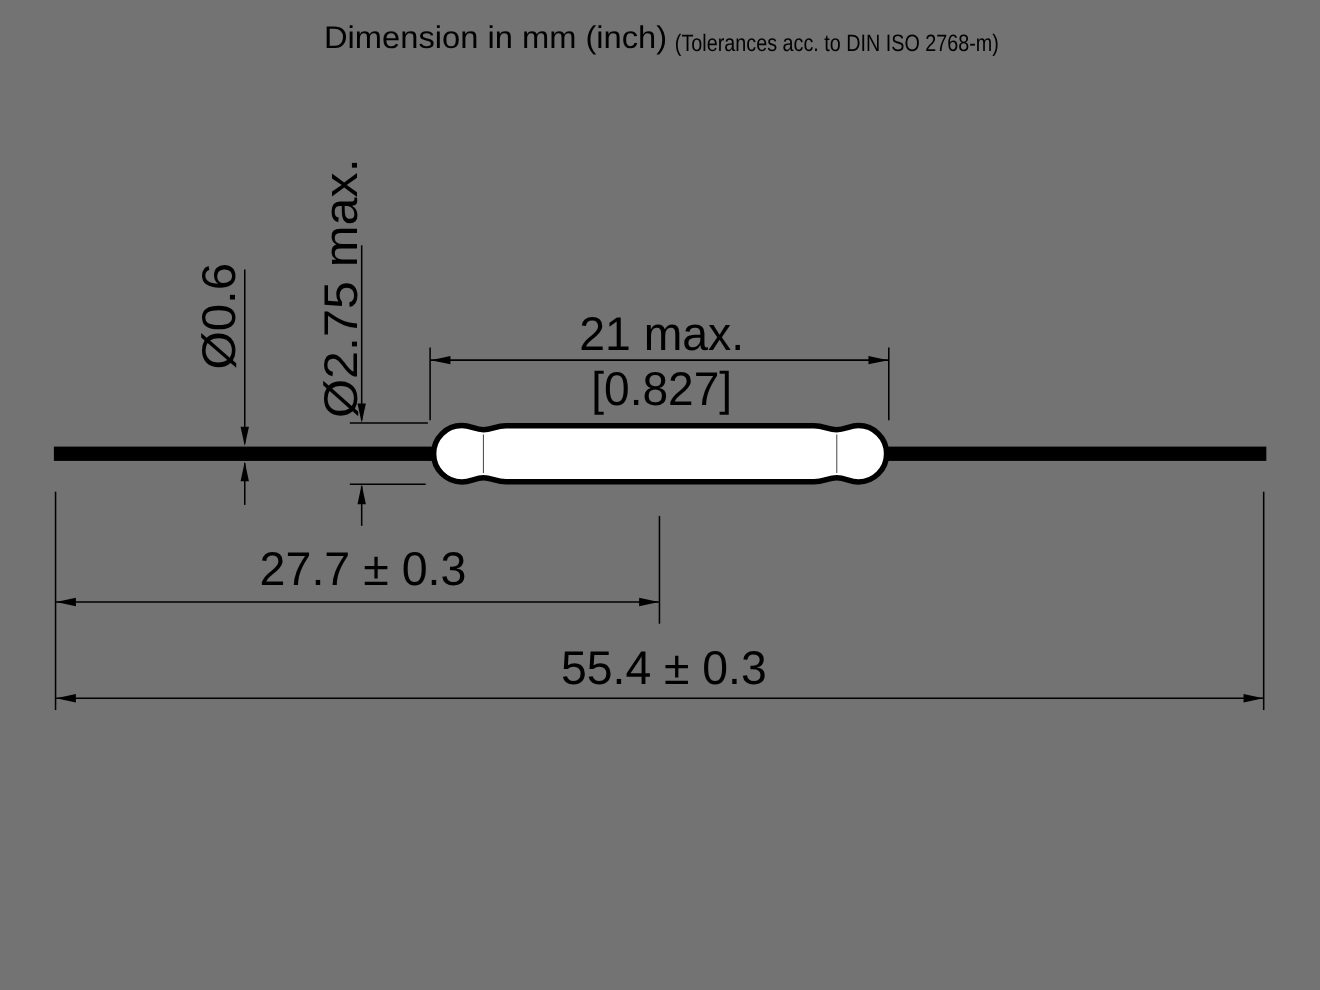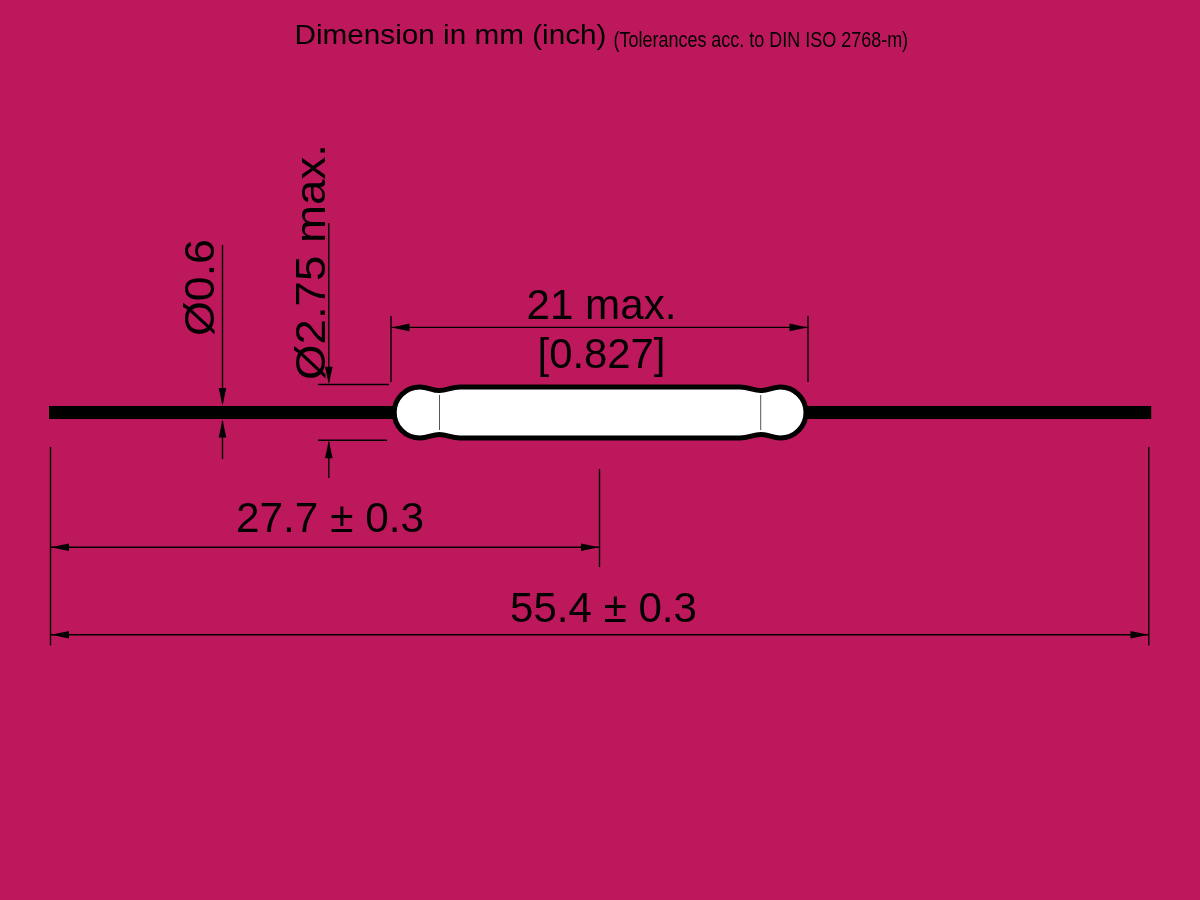--- a/index.html
+++ b/index.html
@@ -1,16 +1,16 @@
 <!DOCTYPE html>
 <html><head>
 <meta charset="utf-8">
 <style>
   html,body{margin:0;padding:0;background:#ffffff;}
-  .page{width:1200px;height:900px;position:relative;background:#be185d;overflow:hidden;}
+  .page{width:1200px;height:900px;position:relative;background:#737373;overflow:hidden;}
   svg{position:absolute;top:0;left:0;will-change:transform;transform:translateZ(0);}
   text{font-family:"Liberation Sans",sans-serif;fill:#000000;}
 </style>
 </head>
 <body>
 <div class="page">
 <svg width="1200" height="900" viewBox="0 0 1200 900">
 
   <text x="294.5" y="43.8" font-size="28.5" textLength="312" lengthAdjust="spacingAndGlyphs">Dimension in mm (inch)</text>
 

